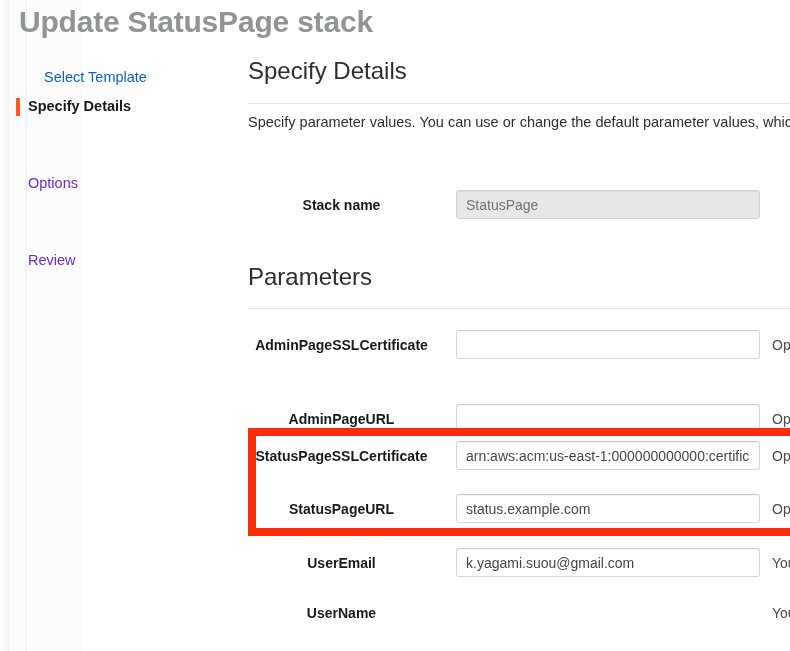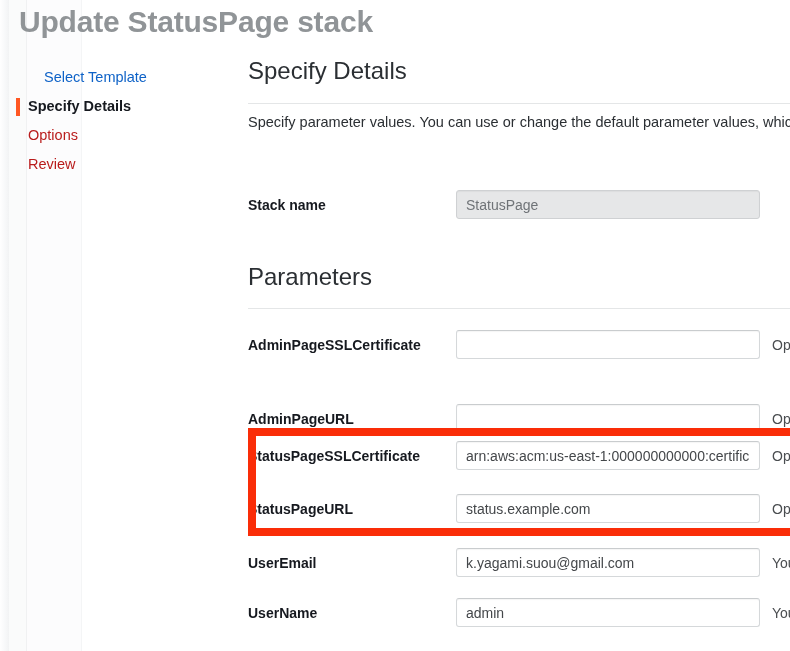--- a/index.html
+++ b/index.html
@@ -65,21 +65,22 @@
   }
   .wizard-item.link {
     color: #0e62c7;
     margin-left: 16px;
   }
   .wizard-item.active {
     color: #16191f;
     font-weight: bold;
   }
   .wizard-item.plain {
-    color: #b91c1c;
+    color: #6d28d9;
+    margin-top: 48px;
   }
   .wizard-item.active .active-bar {
     position: absolute;
     left: 16px;
     top: 6px;
     width: 4px;
     height: 18px;
     background: #ff5722;
   }
 
@@ -135,21 +136,21 @@
     position: absolute;
     left: 0;
     width: 542px;
     height: 31px;
   }
   .field-label {
     position: absolute;
     left: 0;
     top: 0;
     width: 187px;
-    text-align: left;
+    text-align: center;
     font-size: 14px;
     font-weight: bold;
     color: #16191f;
     line-height: 31px;
     white-space: nowrap;
   }
   .field-input {
     position: absolute;
     left: 208px;
     top: 0;
@@ -259,19 +260,18 @@
   </div>
 
   <div class="field-row" style="top:548px">
     <div class="field-label">UserEmail</div>
     <input class="field-input" type="text" value="k.yagami.suou@gmail.com" style="">
     <div class="field-hint">You</div>
   </div>
 
   <div class="field-row" style="top:598px">
     <div class="field-label">UserName</div>
-    <input class="field-input" type="text" value="admin" style="">
     <div class="field-hint">You</div>
   </div>
 
 </div>
 
 <div class="red-box" style="border-color: rgb(250, 45, 8); border-right-style: none;"></div>
 
 </body></html>

